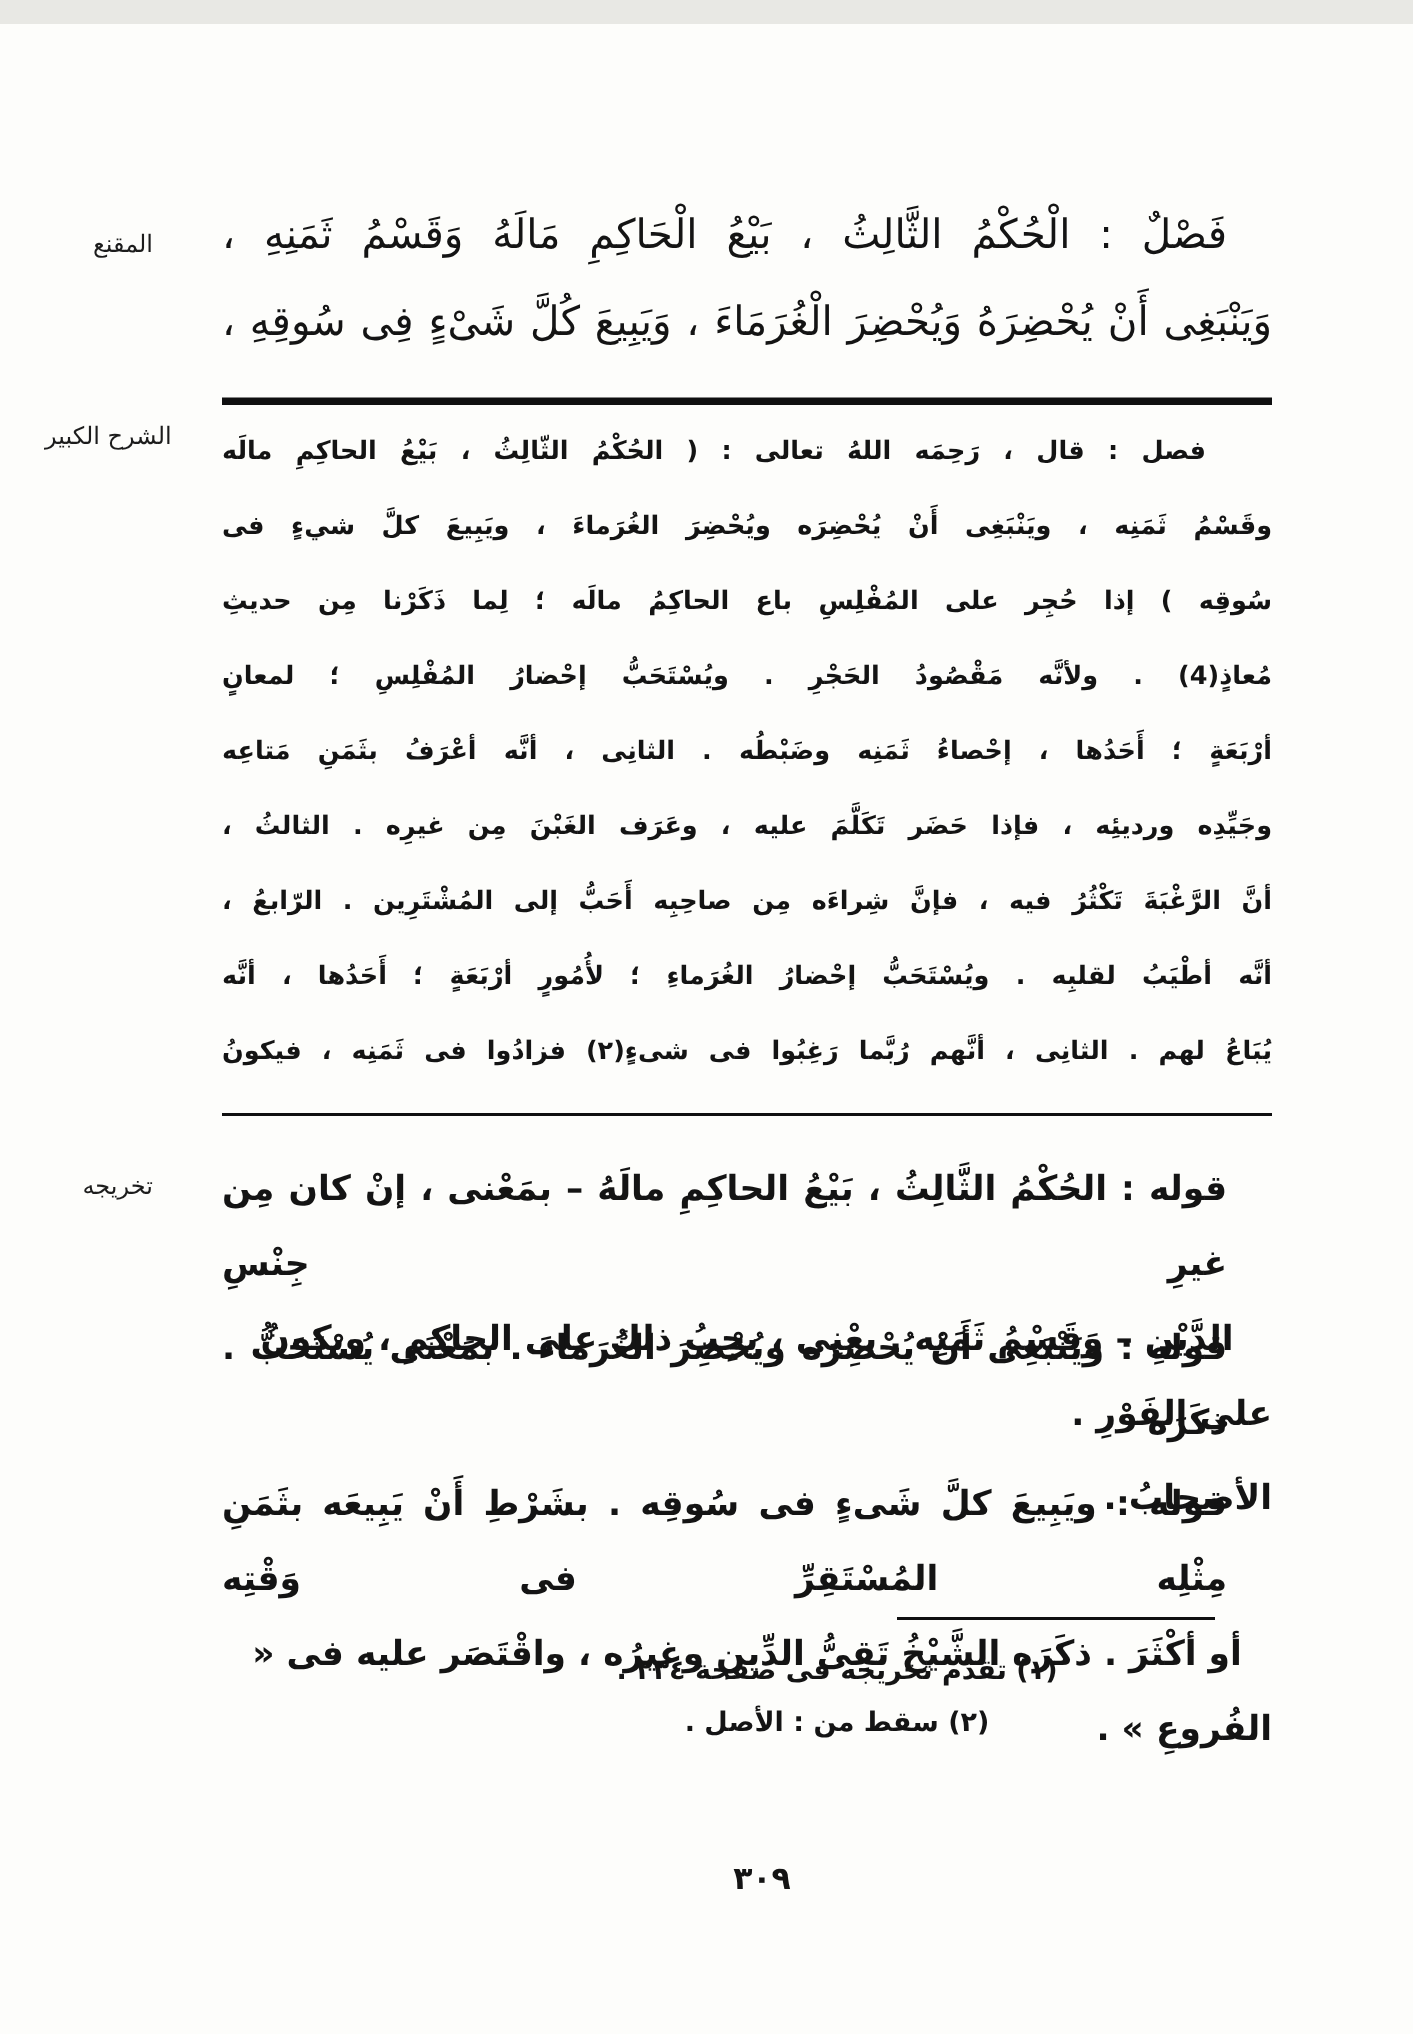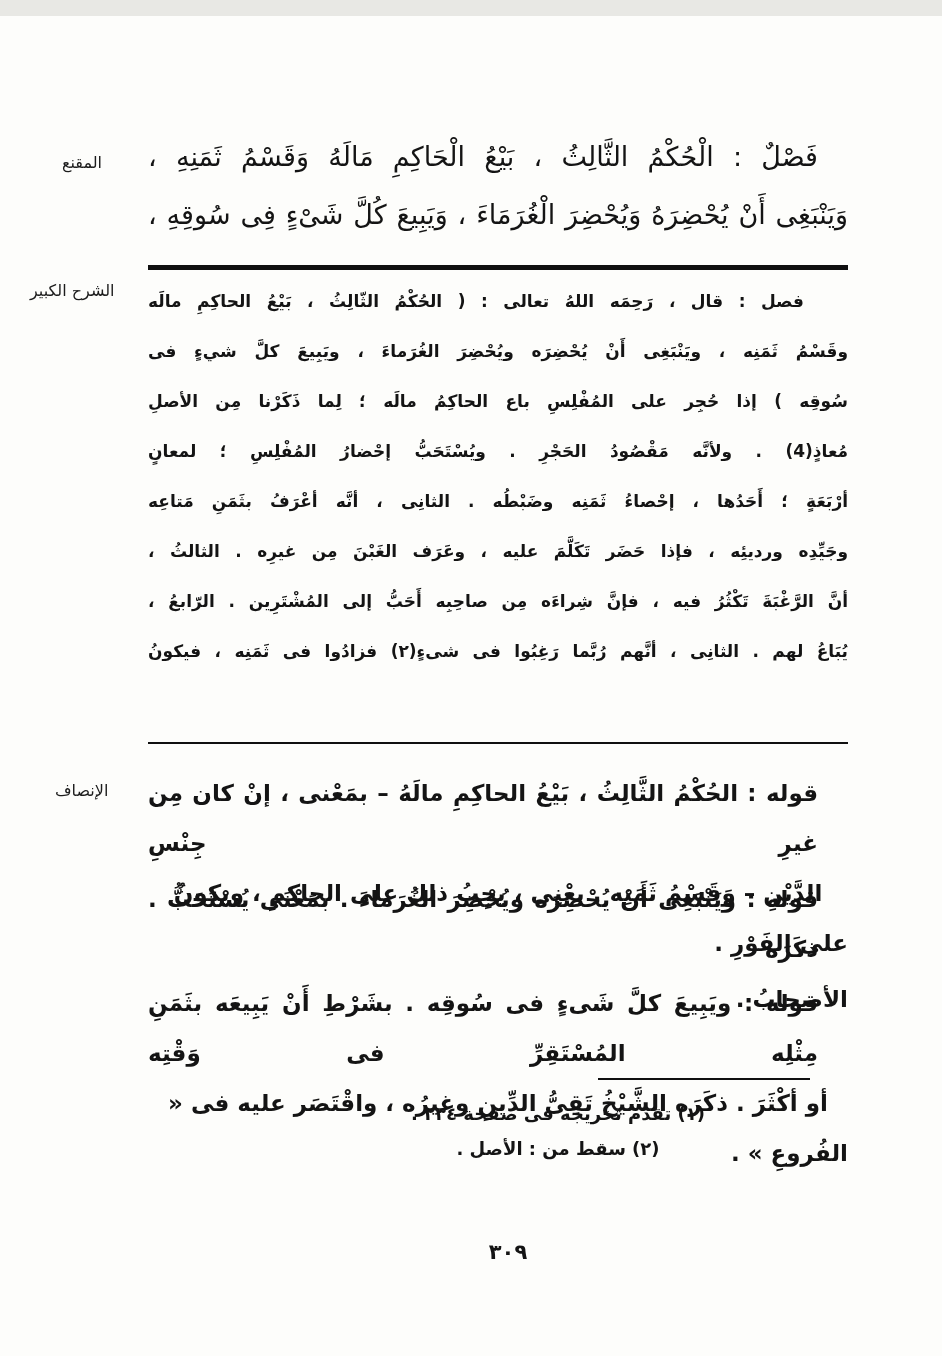--- a/index.html
+++ b/index.html
@@ -105,37 +105,38 @@
     letter-spacing:2px;
   }
 </style>
 </head>
 <body>
 
 <div class="page">
 
   <div class="margin-label label-muqni">المقنع</div>
   <div class="margin-label label-sharh">الشرح الكبير</div>
-  <div class="margin-label label-insaf">الإنصاف</div>
+  <div class="margin-label label-insaf">تخريجه</div>
 
   <div class="text-col matn">
     <div class="line indent1">فَصْلٌ : الْحُكْمُ الثَّالِثُ ، بَيْعُ الْحَاكِمِ مَالَهُ وَقَسْمُ ثَمَنِهِ ،</div>
     <div class="line">وَيَنْبَغِى أَنْ يُحْضِرَهُ وَيُحْضِرَ الْغُرَمَاءَ ، وَيَبِيعَ كُلَّ شَىْءٍ فِى سُوقِهِ ،</div>
   </div>
 
   <div class="rule rule-thick"></div>
 
   <div class="text-col sharh">
     <div class="line indent2">فصل : قال ، رَحِمَه اللهُ تعالى : ( الحُكْمُ الثّالِثُ ، بَيْعُ الحاكِمِ مالَه</div>
     <div class="line">وقَسْمُ ثَمَنِه ، ويَنْبَغِى أَنْ يُحْضِرَه ويُحْضِرَ الغُرَماءَ ، ويَبِيعَ كلَّ شيءٍ فى</div>
-    <div class="line">سُوقِه ) إذا حُجِر على المُفْلِسِ باع الحاكِمُ مالَه ؛ لِما ذَكَرْنا مِن الأصلِ</div>
+    <div class="line">سُوقِه ) إذا حُجِر على المُفْلِسِ باع الحاكِمُ مالَه ؛ لِما ذَكَرْنا مِن حديثِ</div>
     <div class="line">مُعاذٍ(4) . ولأنَّه مَقْصُودُ الحَجْرِ . ويُسْتَحَبُّ إحْضارُ المُفْلِسِ ؛ لمعانٍ</div>
     <div class="line">أرْبَعَةٍ ؛ أَحَدُها ، إحْصاءُ ثَمَنِه وضَبْطُه . الثانِى ، أنَّه أعْرَفُ بثَمَنِ مَتاعِه</div>
     <div class="line">وجَيِّدِه ورديئِه ، فإذا حَضَر تَكَلَّمَ عليه ، وعَرَف الغَبْنَ مِن غيرِه . الثالثُ ،</div>
     <div class="line">أنَّ الرَّغْبَةَ تَكْثُرُ فيه ، فإنَّ شِراءَه مِن صاحِبِه أَحَبُّ إلى المُشْتَرِين . الرّابعُ ،</div>
+    <div class="line">أنَّه أطْيَبُ لقلبِه . ويُسْتَحَبُّ إحْضارُ الغُرَماءِ ؛ لأُمُورٍ أرْبَعَةٍ ؛ أَحَدُها ، أنَّه</div>
     <div class="line">يُبَاعُ لهم . الثانِى ، أنَّهم رُبَّما رَغِبُوا فى شىءٍ(٢) فزادُوا فى ثَمَنِه ، فيكونُ</div>
   </div>
 
   <div class="rule rule-thin"></div>
 
   <div class="text-col insaf-p insaf-p1">
     <div class="line indent1">قوله : الحُكْمُ الثَّالِثُ ، بَيْعُ الحاكِمِ مالَهُ – بمَعْنى ، إنْ كان مِن غيرِ جِنْسِ</div>
     <div class="line line-last">الدَّيْنِ – وَقَسْمُ ثَمَنِه . يعْنِى ، يجِبُ ذلك على الحاكِمِ ، ويكونُ على الفَوْرِ .</div>
   </div>
   <div class="text-col insaf-p insaf-p2">

